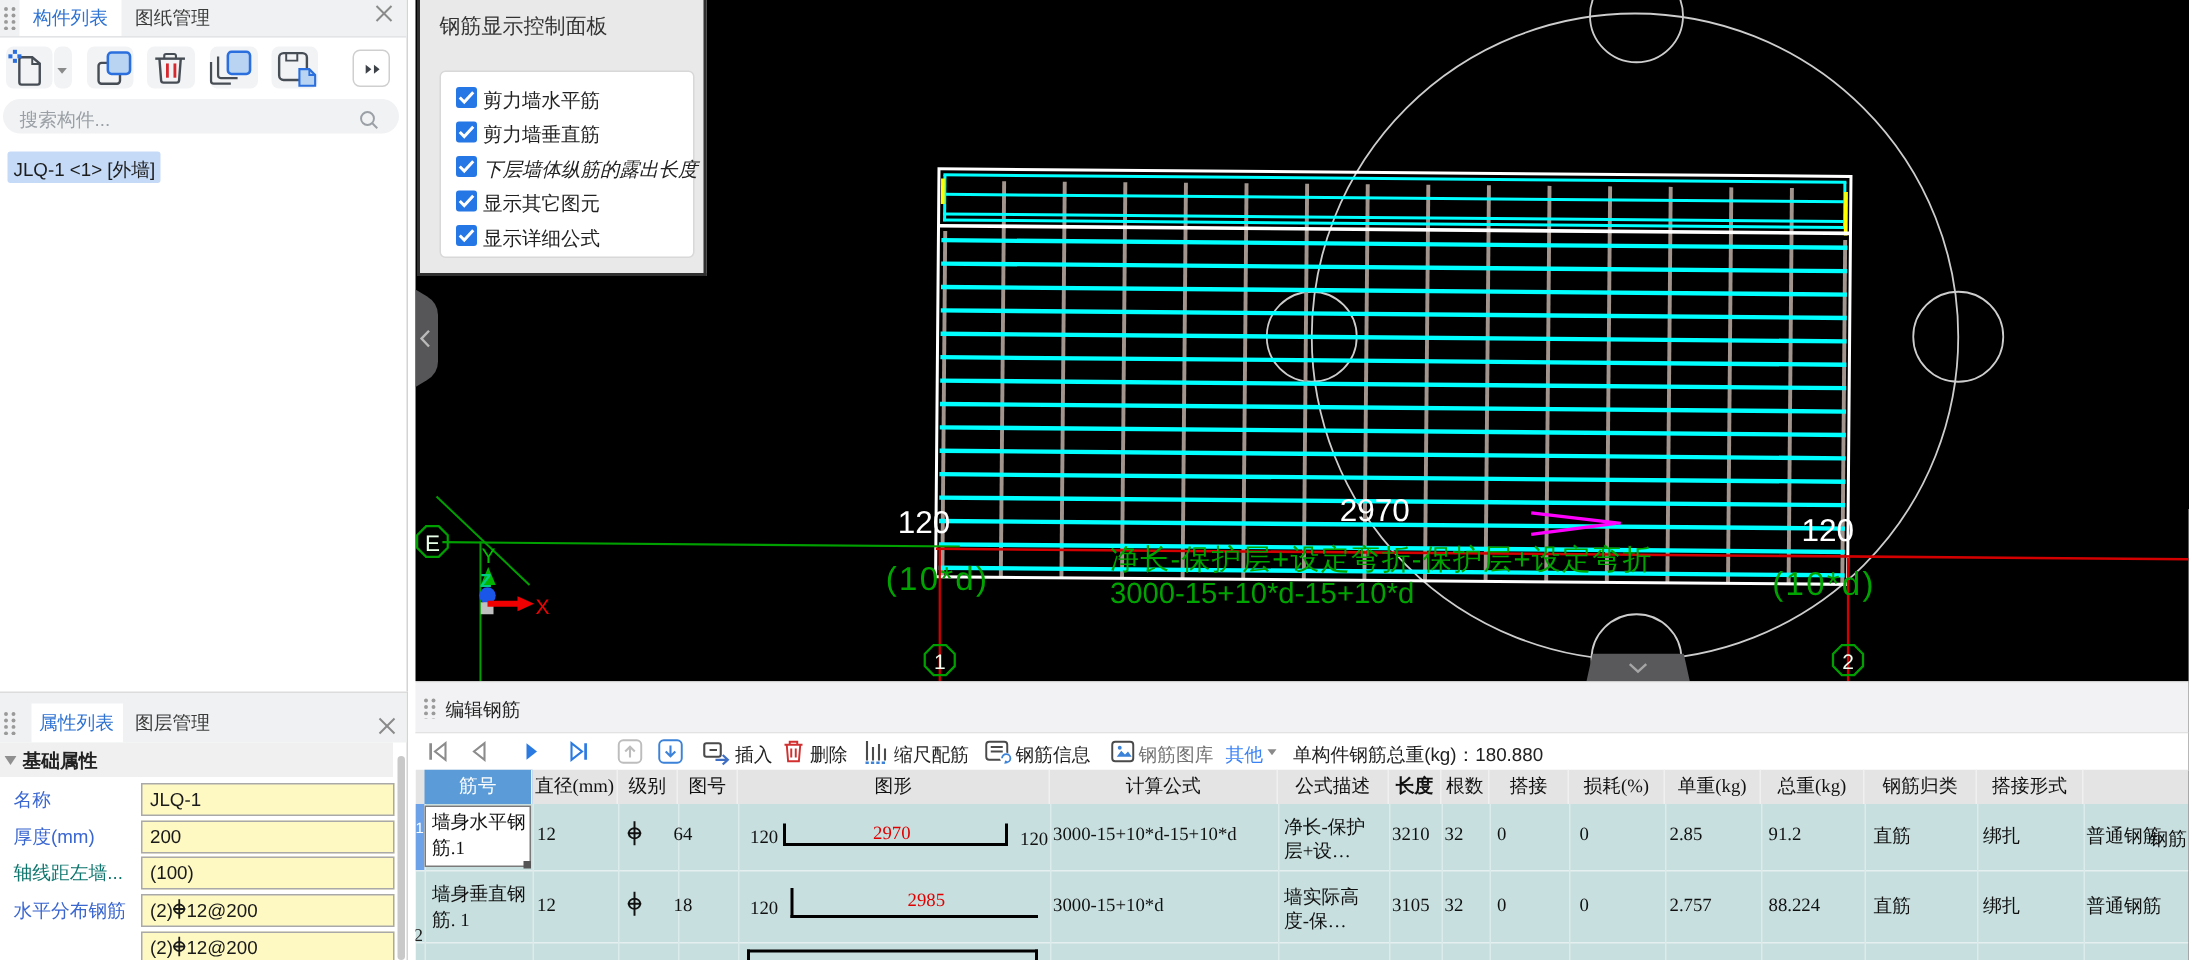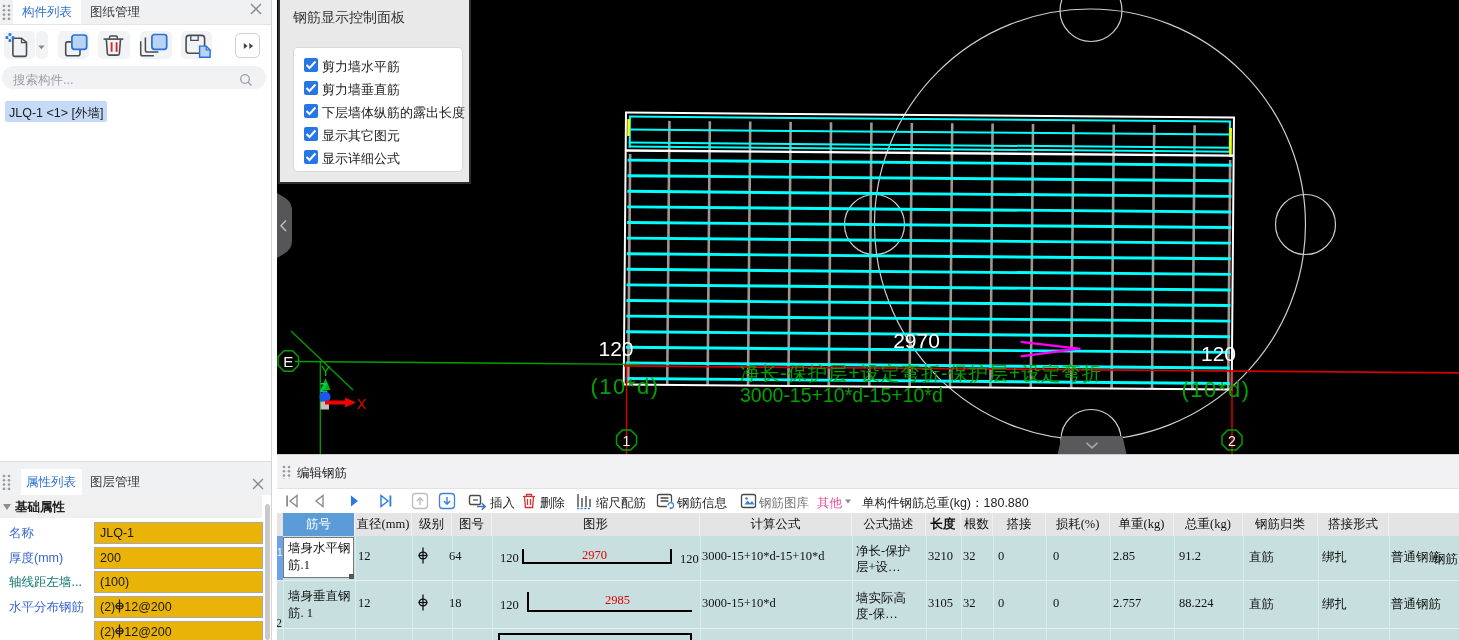--- a/index.html
+++ b/index.html
@@ -17,21 +17,21 @@
 .cell{position:absolute;font-size:12.5px;color:#111;
  font-family:"Liberation Serif",serif;white-space:nowrap;}
 .hcell{position:absolute;top:0;height:23px;line-height:23px;text-align:center;
  font-size:12.5px;color:#111;font-family:"Liberation Serif",serif;
  border-right:1px solid #f0f0f0;box-sizing:border-box;white-space:nowrap;overflow:hidden;}
 .vline{position:absolute;top:23px;width:1px;height:104px;background:#dcebeb;}
 .blk{position:absolute;background:#000;}
 .red{color:#e00000;}
 .plabel{position:absolute;font-size:12.5px;color:#3a66d0;white-space:nowrap;}
 .pbox{position:absolute;left:94px;width:162px;height:20px;border:1px solid #a9a9a9;
- background:#eab308;font-size:12.5px;color:#1a1a1a;line-height:20px;padding-left:5px;
+ background:#fef9c3;font-size:12.5px;color:#1a1a1a;line-height:20px;padding-left:5px;
  white-space:nowrap;overflow:hidden;}
 .cb{position:absolute;left:24px;width:14px;height:14px;background:#2577e5;
  border-radius:2px;}
 .cb svg{position:absolute;left:1px;top:2px;}
 .cblab{position:absolute;left:42px;font-size:13px;color:#222;white-space:nowrap;}
 </style></head>
 <body>
 <div id="root">
 
 <div class="ab" id="cad" style="left:277px;top:0;width:1182px;height:454px;background:#000;">
@@ -169,21 +169,21 @@
           <svg width="12" height="10" viewBox="0 0 12 10">
             <polyline points="1.5,5 4.5,8 10.5,1.5" fill="none" stroke="#fff" stroke-width="2"></polyline>
           </svg>
         </div>
  <div class="cblab" style="top:81px;">剪力墙垂直筋</div>
  <div class="cb" style="top:104px;">
           <svg width="12" height="10" viewBox="0 0 12 10">
             <polyline points="1.5,5 4.5,8 10.5,1.5" fill="none" stroke="#fff" stroke-width="2"></polyline>
           </svg>
         </div>
- <div class="cblab" style="top:104px;">下层墙体纵筋的露出长度</div>
+ <div class="cblab" style="top:104px;font-style:italic;">下层墙体纵筋的露出长度</div>
  <div class="cb" style="top:127px;">
           <svg width="12" height="10" viewBox="0 0 12 10">
             <polyline points="1.5,5 4.5,8 10.5,1.5" fill="none" stroke="#fff" stroke-width="2"></polyline>
           </svg>
         </div>
  <div class="cblab" style="top:127px;">显示其它图元</div>
  <div class="cb" style="top:150px;">
           <svg width="12" height="10" viewBox="0 0 12 10">
             <polyline points="1.5,5 4.5,8 10.5,1.5" fill="none" stroke="#fff" stroke-width="2"></polyline>
           </svg>
@@ -397,21 +397,21 @@
   <path d="M467.5,15.5 l3,-4 l2.5,2.5 l2,-2 l2.5,3.5 z" fill="#3b82d8"></path>
   <circle cx="469.5" cy="9.5" r="1.3" fill="#3b82d8"></circle>
 
   <path d="M568,10.5 l6,0 l-3,4 z" fill="#8a8a8a"></path>
  </svg>
  <div class="ab" style="left:213px;top:40px;font-size:12.5px;color:#222;">插入</div>
  <div class="ab" style="left:263px;top:40px;font-size:12.5px;color:#222;text-align:right;">删除</div>
  <div class="ab" style="left:319px;top:40px;font-size:12.5px;color:#222;">缩尺配筋</div>
  <div class="ab" style="left:400px;top:40px;font-size:12.5px;color:#222;">钢筋信息</div>
  <div class="ab" style="left:482px;top:40px;font-size:12.5px;color:#737373;">钢筋图库</div>
- <div class="ab" style="left:540px;top:40px;font-size:12.5px;color:#ec4899;">其他</div>
+ <div class="ab" style="left:540px;top:40px;font-size:12.5px;color:#3b82f6;">其他</div>
  <div class="ab" style="left:585px;top:40px;font-size:12.5px;color:#222;">单构件钢筋总重(kg)：180.880</div>
 </div>
 
 <div class="ab" id="tbl" style="left:277px;top:513px;width:1182px;height:127px;overflow:hidden;">
 
  <div class="ab" style="left:0;top:0;width:1182px;height:23px;background:#e4e4e4;"></div>
 
  <div class="ab" style="left:0;top:23px;width:1182px;height:104px;background:#c8dfdf;"></div>
 
  <div class="ab" style="left:0;top:66.5px;width:1182px;height:1.5px;background:#e6efef;"></div>

